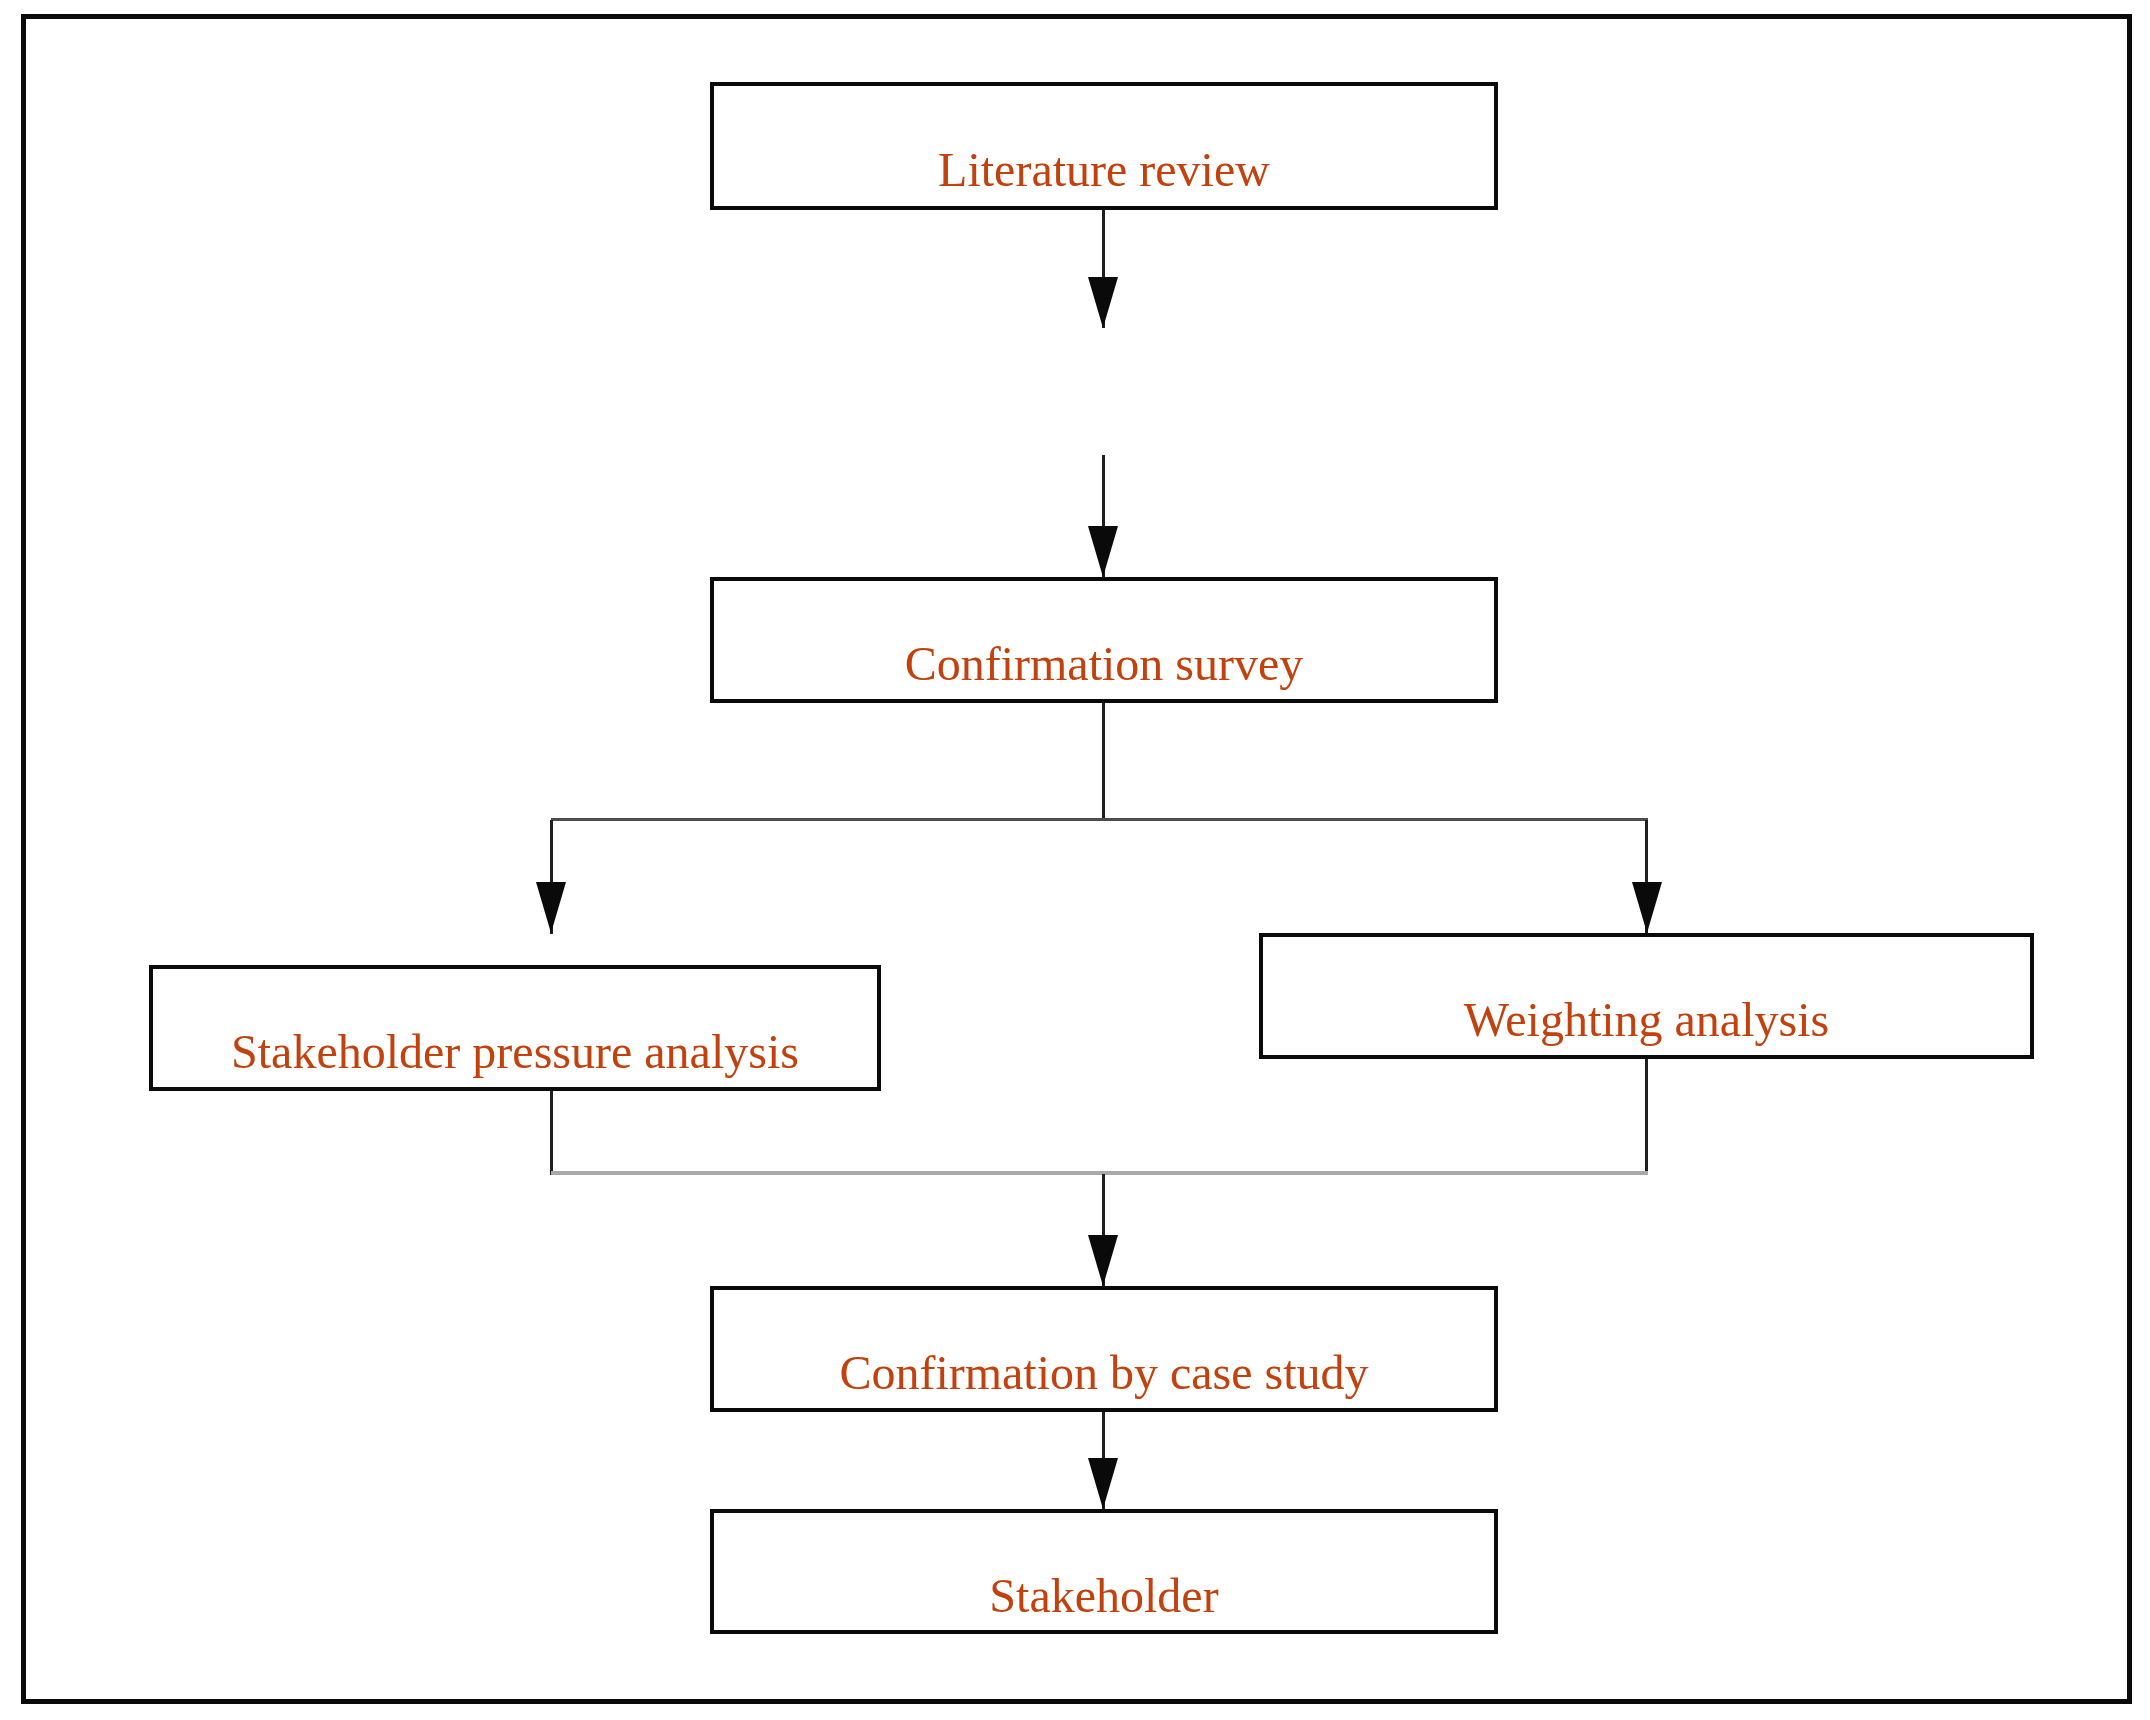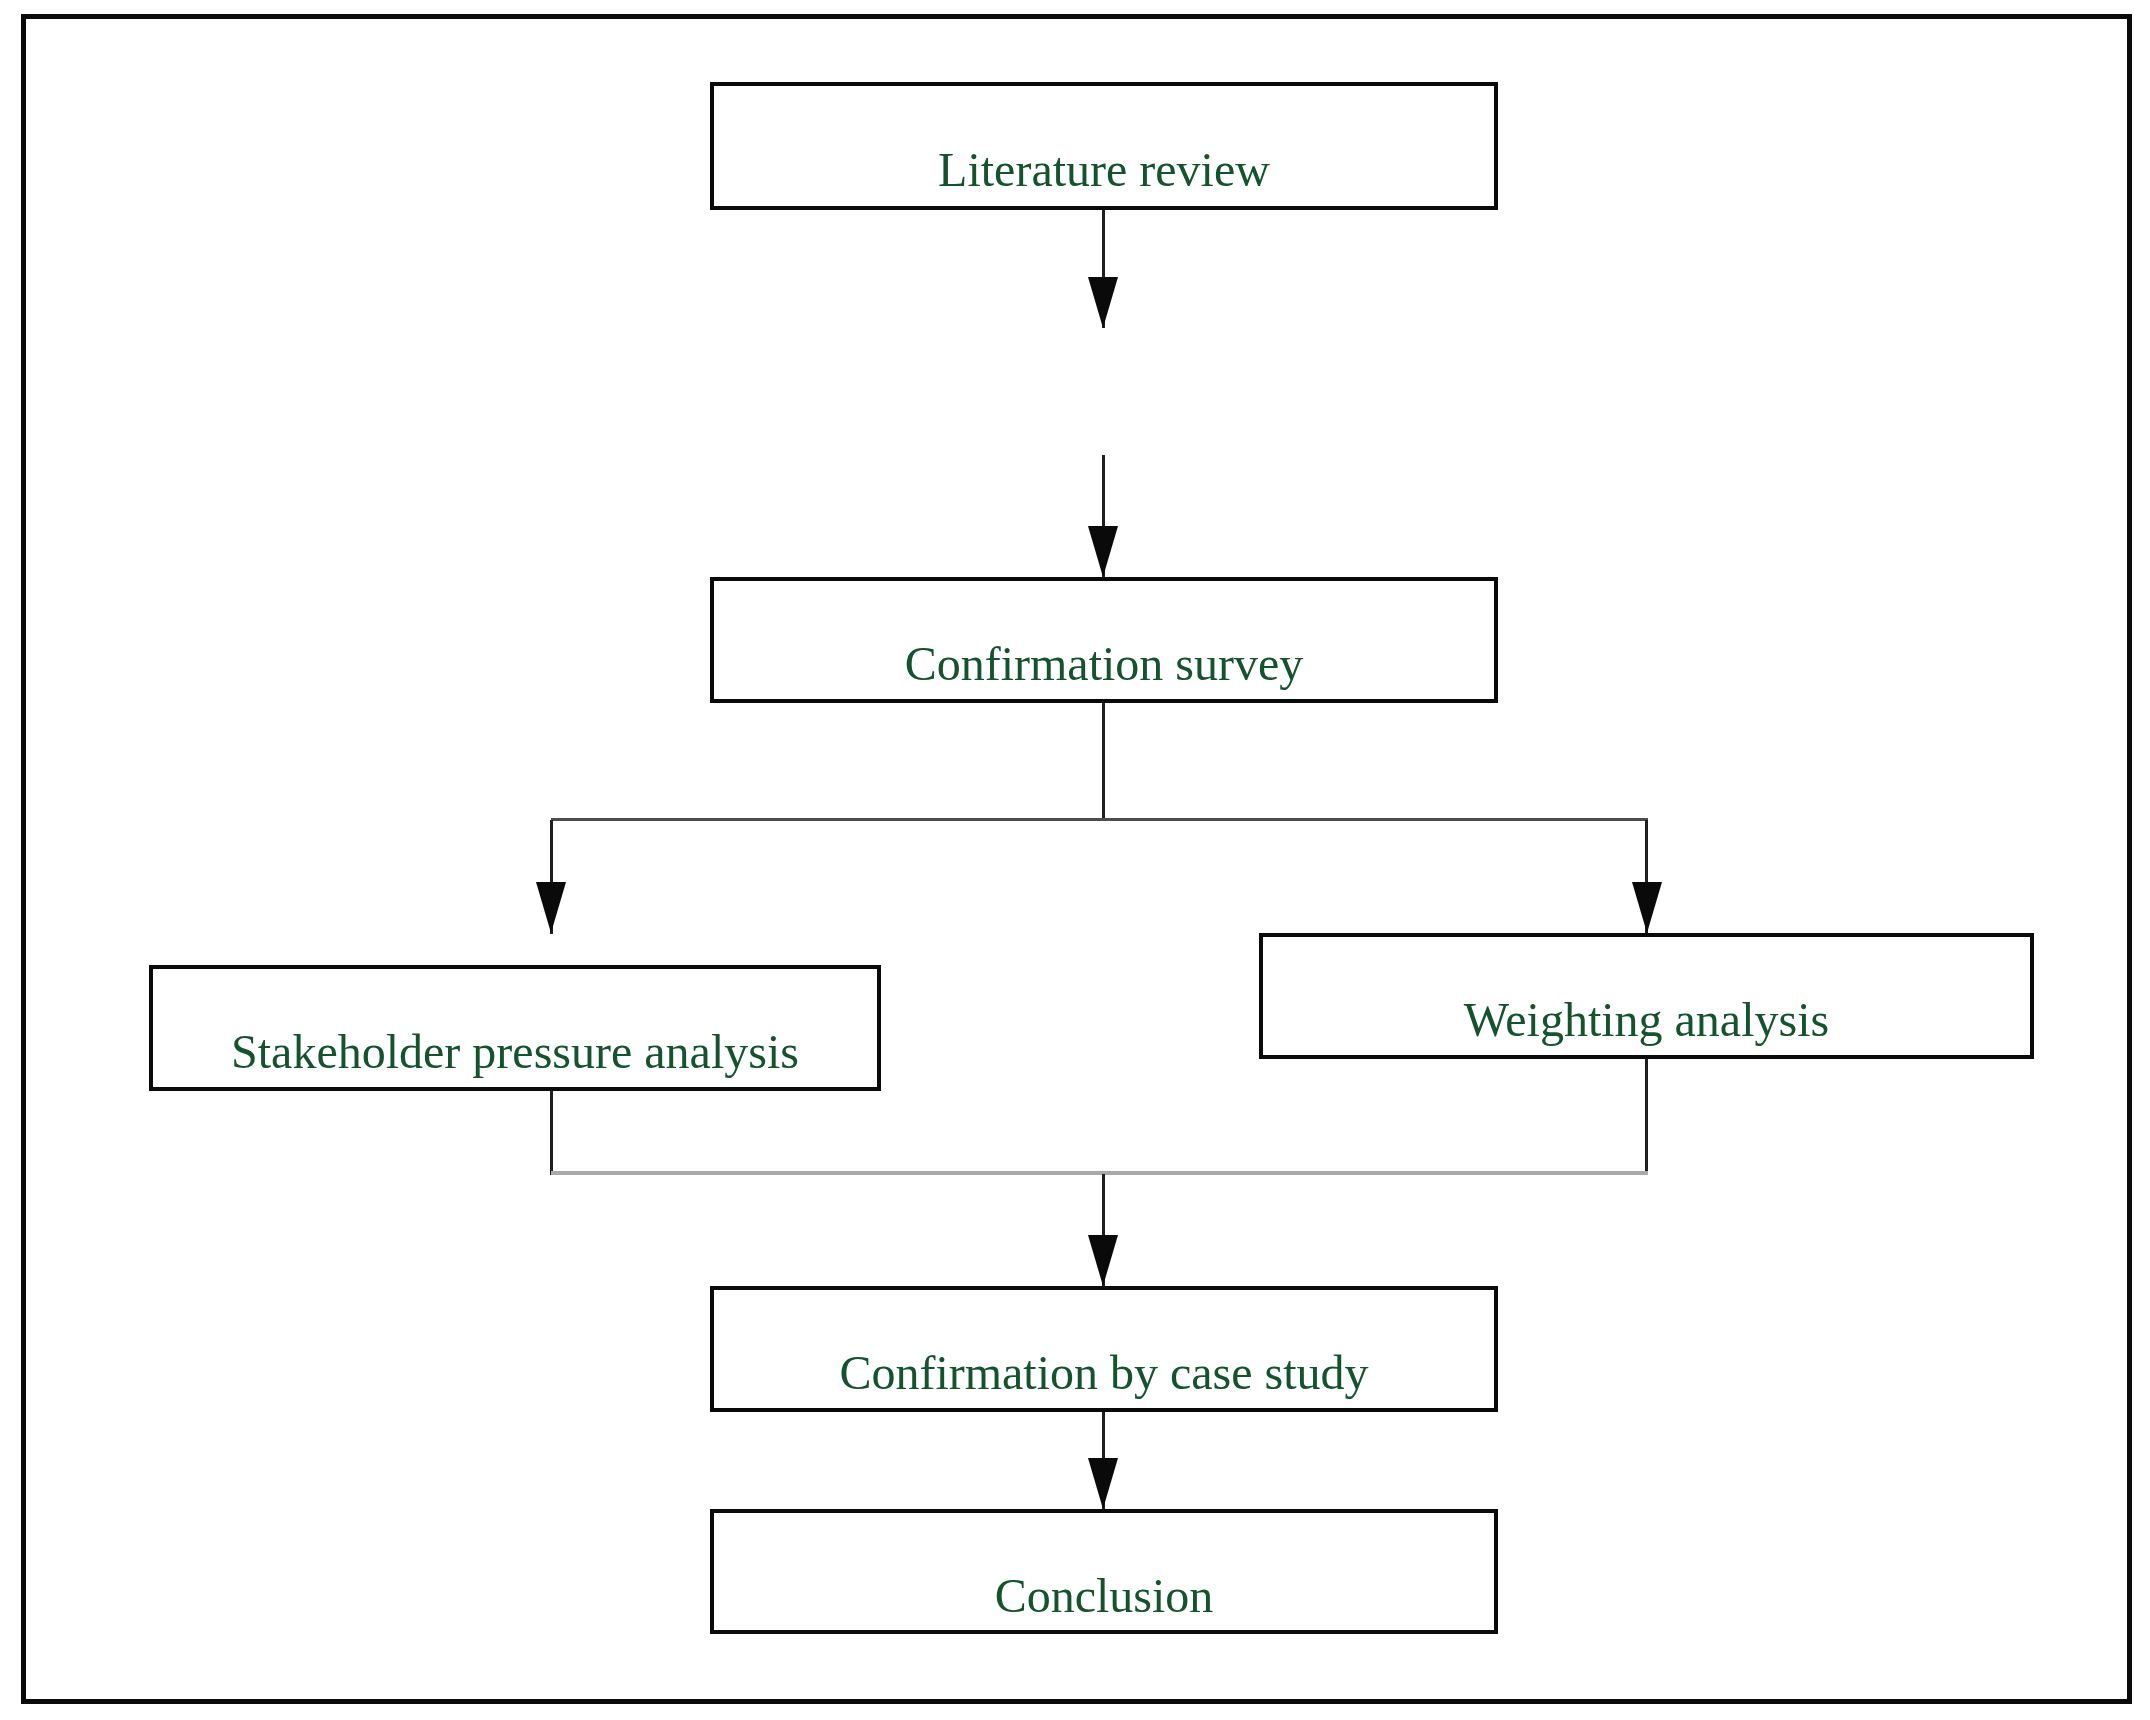--- a/index.html
+++ b/index.html
@@ -35,21 +35,21 @@
     background: #ffffff;
     display: flex;
     align-items: center;
     justify-content: center;
     z-index: 3;
   }
   .node-label {
     font-size: 48px;
     line-height: 1;
     white-space: nowrap;
-    color: #14532d;
+    color: #c2410c;
     margin-top: 48px;
   }
   
   .vline {
     position: absolute;
     width: 2.8px;
     background: #1f1f1f;
     z-index: 1;
   }
   .hline {
@@ -92,21 +92,21 @@
 
   <div class="node" style="left:1259px; top:933px; width:775px; height:126px;">
     <span class="node-label">Weighting analysis</span>
   </div>
 
   <div class="node" style="left:710px; top:1286px; width:788px; height:126px;">
     <span class="node-label">Confirmation by case study</span>
   </div>
 
   <div class="node" style="left:710px; top:1509px; width:788px; height:125px;">
-    <span class="node-label">Conclusion</span>
+    <span class="node-label">Stakeholder</span>
   </div>
 
   <div class="vline" style="left:1102px; top:210px; height:118px;"></div>
   <div class="arrowhead" style="left:1088px; top:277px;"></div>
 
   <div class="vline" style="left:1102px; top:455px; height:122px;"></div>
   <div class="arrowhead" style="left:1088px; top:526px;"></div>
 
   <div class="vline" style="left:1102px; top:702px; height:118px;"></div>
   <div class="hline split" style="left:551px; top:818px; width:1097px;"></div>

